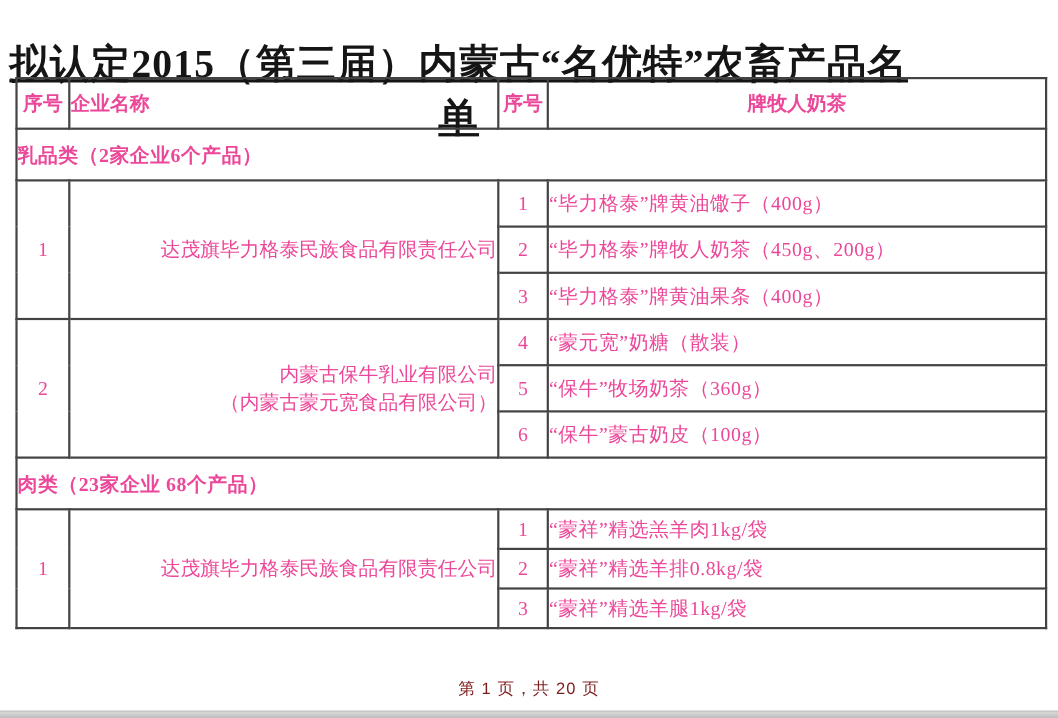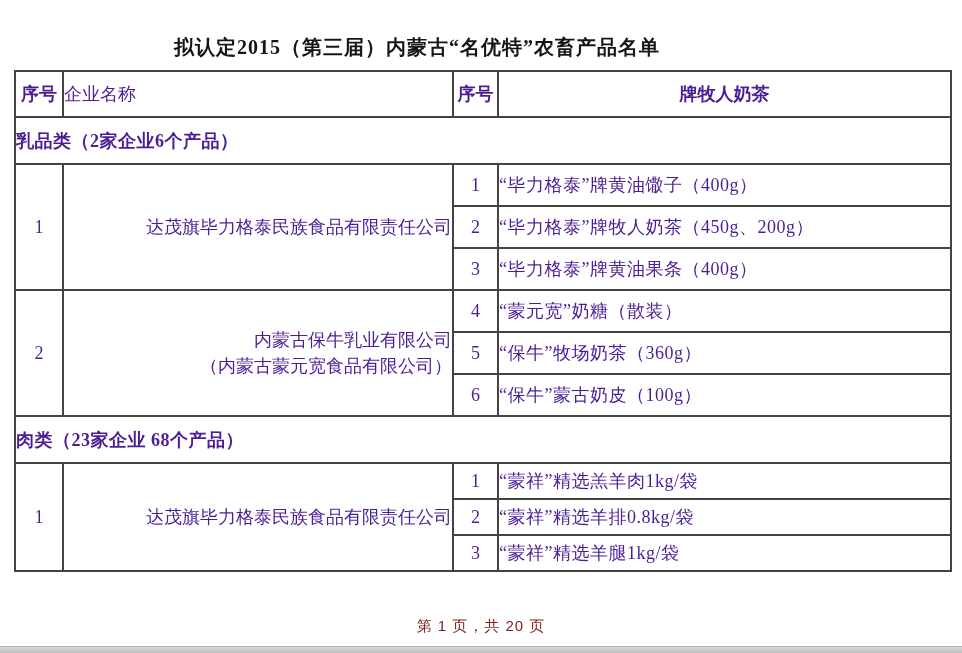--- a/index.html
+++ b/index.html
@@ -5,43 +5,43 @@
   html,body{margin:0;padding:0;}
   body{
     width:962px;height:653px;position:relative;
     background:#ffffff;overflow:hidden;
     font-family:"Liberation Serif", serif;
     color:#1c1c1c;
     -webkit-font-smoothing:antialiased;
   }
   .page-title{
     position:absolute;top:34px;left:0;width:834px;
-    text-align:center;font-size:20px;font-weight:bold;
-    letter-spacing:1px;color:#151515;
+    text-align:center;font-size:36px;font-weight:bold;
+    letter-spacing:1px;color:#151515;text-decoration:underline;
   }
   table.doc-table{
     position:absolute;top:70px;left:14px;
     width:936px;border-collapse:collapse;table-layout:fixed;
   }
   .doc-table td,.doc-table th{
     border:2px solid #434343;
     padding:0;vertical-align:middle;
-    font-size:18px;color:#4c1d95;
+    font-size:18px;color:#ec4899;
     overflow:hidden;
   }
   col.c-no1{width:48px}
   col.c-company{width:390px}
   col.c-no2{width:45px}
   col.c-product{width:453px}
   tr.h-header{height:46px}
   tr.h-section{height:47px}
   tr.h-dairy{height:42px}
   tr.h-meat{height:36px}
   .th-cell{font-weight:bold;text-align:center;}
-  .th-company{font-weight:normal;text-align:left;padding-left:8px;}
+  .th-company{font-weight:bold;text-align:left;padding-left:8px;}
   .section-cell{
     font-weight:bold;font-size:19px;
     letter-spacing:0.5px;
   }
   .no-cell{text-align:center;font-size:17px;}
   .company-cell{text-align:right;padding-left:8px;line-height:26px;}
   .product-cell{text-align:left;padding-left:13px;letter-spacing:0.5px;margin-top:12px;}
   .page-footer{
     position:absolute;top:617px;left:0;width:962px;
     text-align:center;font-size:15px;color:#7f1d1d;

